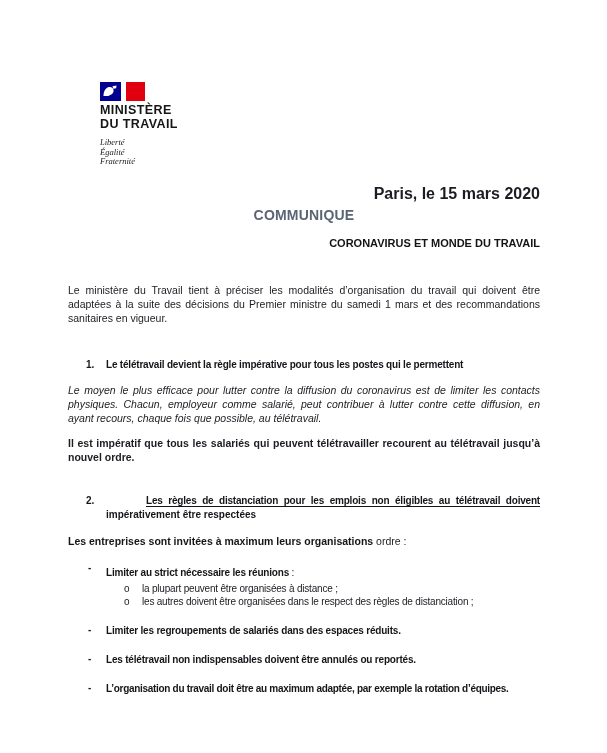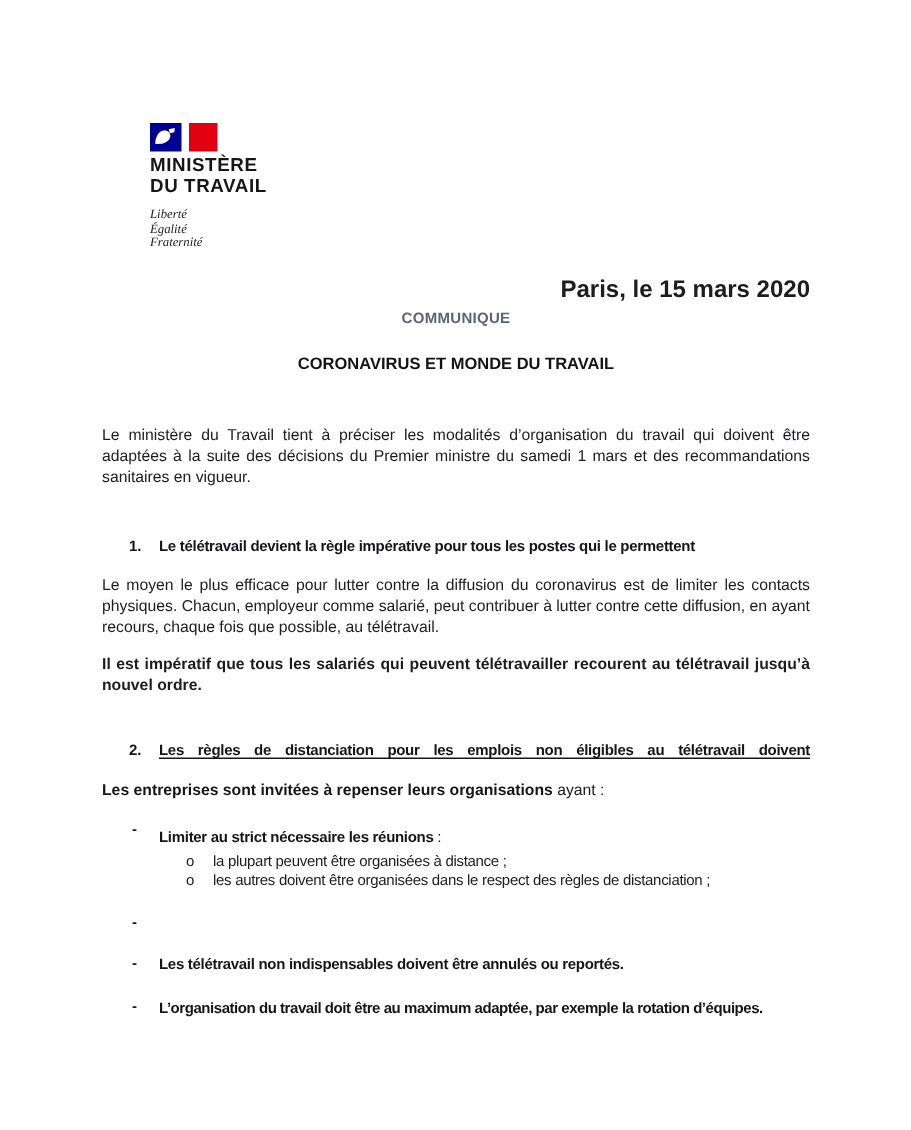--- a/index.html
+++ b/index.html
@@ -27,50 +27,50 @@
     font-size:8.5px; line-height:9.5px; color:#222;
   }
 
   
   .dateline{
     position:absolute; right:67px; top:185px;
     font-weight:bold; font-size:16px; color:#1c1c22;
   }
   .kicker{
     position:absolute; left:68px; right:67px; top:207px;
-    text-align:center; font-weight:bold; font-size:10px;
+    text-align:center; font-weight:bold; font-size:14px;
     color:#5a6472; letter-spacing:.2px;
   }
   .doc-title{
     position:absolute; left:68px; right:67px; top:237px;
-    text-align:center; font-weight:bold; font-size:11px; color:#141414;
+    text-align:right; font-weight:bold; font-size:11px; color:#141414;
   }
 
   
   .body-col{ position:absolute; left:68px; top:283px; width:472px; }
   .p{
     font-size:10.5px; line-height:14px; text-align:justify; color:#1c1c22;
   }
   .p.bold{ font-weight:bold; }
   .gap-s{ margin-top:11px; }
 
   .h{
     display:flex; margin-left:18px; font-weight:bold; color:#16161a;
     font-size:10px; line-height:14px;
   }
   .h .num{ width:20px; flex:none; }
   .h1-row{ margin-top:33px; }
   .h1-text{ white-space:nowrap; letter-spacing:-.2px; }
   .h2-row{ margin-top:30px; }
   .h2-l1{
     display:block; text-decoration:underline; text-underline-offset:2px;
-    text-align:justify; text-align-last:justify; letter-spacing:-.2px;
+    text-align:justify; text-align-last:justify; letter-spacing:-.2px;margin-left:40px;
   }
   .h2-l2{ display:block; }
-  .after-h{ margin-top:11px; }
+  .after-h{ margin-top:11px;font-style:italic; }
 
   .lead{ margin-top:12px; font-size:10.5px; line-height:14px; }
   .lead b{ color:#16161a; }
 
   .bullets{ margin-top:14px; }
   .bullet{ display:flex; margin-left:20px; margin-bottom:12px; }
   .bullet .dash{ width:18px; flex:none; font-weight:bold; font-size:10px; }
   .btext{ font-weight:bold; font-size:10px; line-height:13px; white-space:nowrap; letter-spacing:-.2px; color:#16161a;text-align:right; }
   .btext .reg{ font-weight:normal; }
   .sub{ margin-top:2px; }
@@ -118,25 +118,26 @@
       <span class="h1-text">Le télétravail devient la règle impérative pour tous les postes qui le permettent</span>
     </div>
 
     <p class="p after-h">Le moyen le plus efficace pour lutter contre la diffusion du coronavirus est de limiter les contacts physiques. Chacun, employeur comme salarié, peut contribuer à lutter contre cette diffusion, en ayant recours, chaque fois que possible, au télétravail.</p>
     <p class="p bold gap-s">Il est impératif que tous les salariés qui peuvent télétravailler recourent au télétravail jusqu’à nouvel ordre.</p>
 
     <div class="h h2-row">
       <span class="num">2.</span>
       <span style="flex:1;">
         <span class="h2-l1">Les règles de distanciation pour les emplois non éligibles au télétravail doivent</span>
+        <span class="h2-l2">impérativement être respectées</span>
       </span>
     </div>
 
 
-    <p class="lead"><b>Les entreprises sont invitées à repenser leurs organisations</b><span> ayant :</span></p>
+    <p class="lead"><b>Les entreprises sont invitées à maximum leurs organisations</b><span> ordre :</span></p>
 
     <div class="bullets">
 
       <div class="bullet">
         <span class="dash">-</span>
         <span>
           <span class="btext"><span>Limiter au strict nécessaire les réunions</span><span class="reg"> :</span></span>
           <span class="sub" style="display:block;">
             <span class="subitem">
                 <span class="o">o</span>
@@ -145,20 +146,21 @@
             <span class="subitem">
                 <span class="o">o</span>
                 <span>les autres doivent être organisées dans le respect des règles de distanciation ;</span>
               </span>
           </span>
         </span>
       </div>
 
       <div class="bullet" style="margin-top:16px;">
         <span class="dash">-</span>
+        <span class="btext">Limiter les regroupements de salariés dans des espaces réduits.</span>
       </div>
 
       <div class="bullet" style="margin-top:16px;">
         <span class="dash">-</span>
         <span class="btext">Les télétravail non indispensables doivent être annulés ou reportés.</span>
       </div>
 
       <div class="bullet tight4" style="margin-top:16px;">
         <span class="dash">-</span>
         <span class="btext" style="letter-spacing:-.3px;">L’organisation du travail doit être au maximum adaptée, par exemple la rotation d’équipes.</span>

